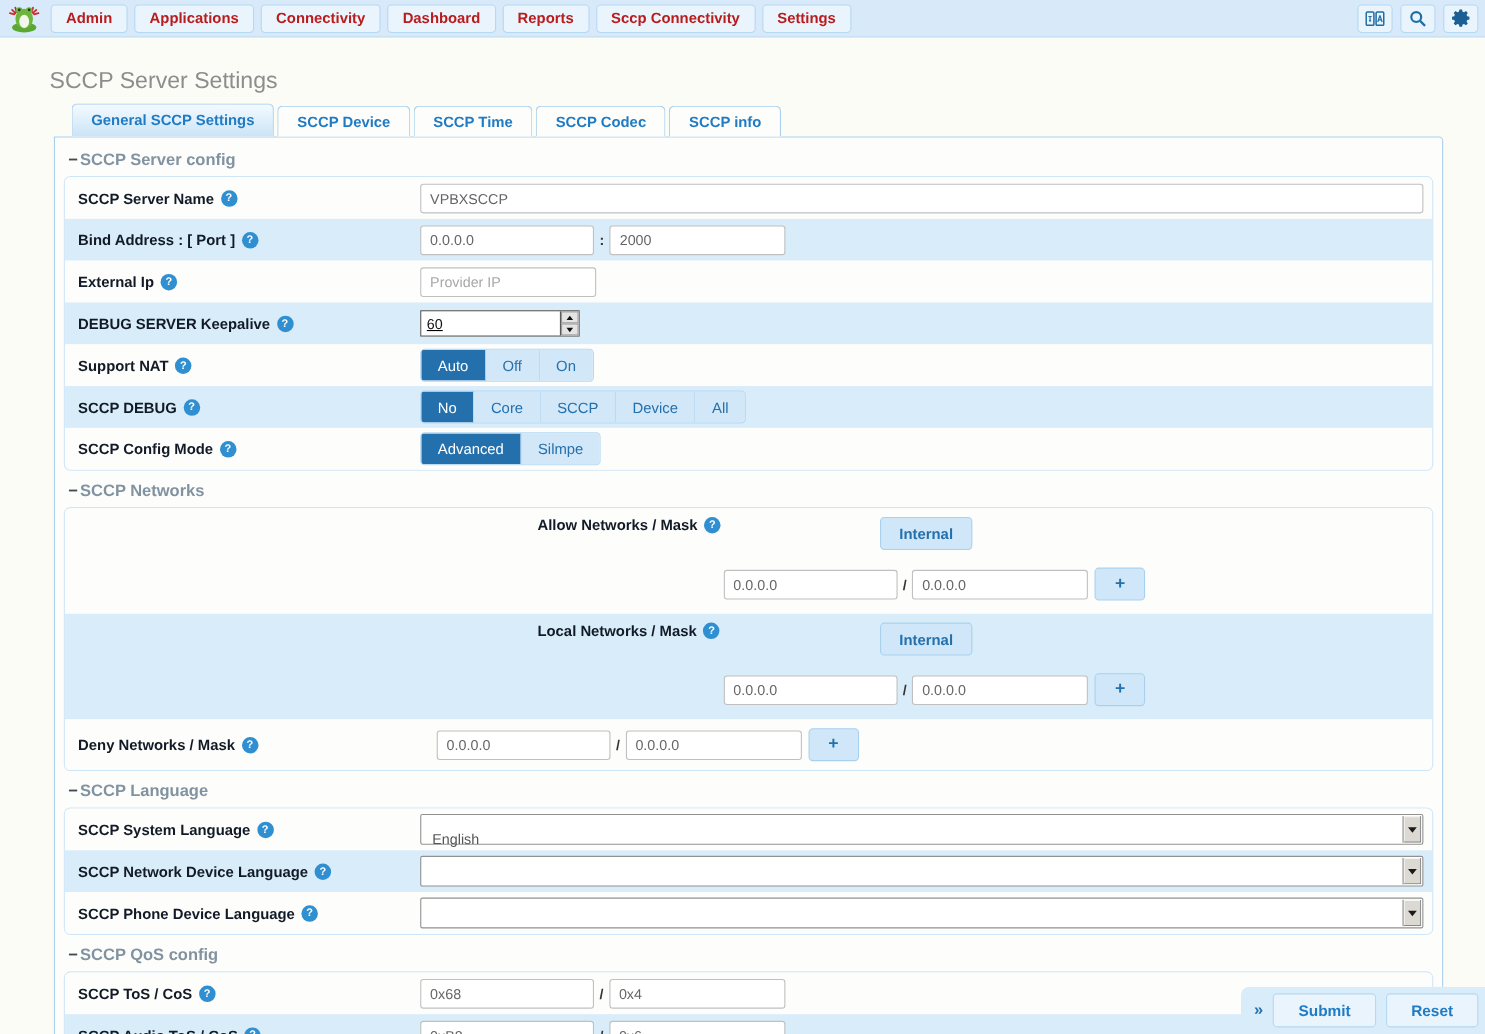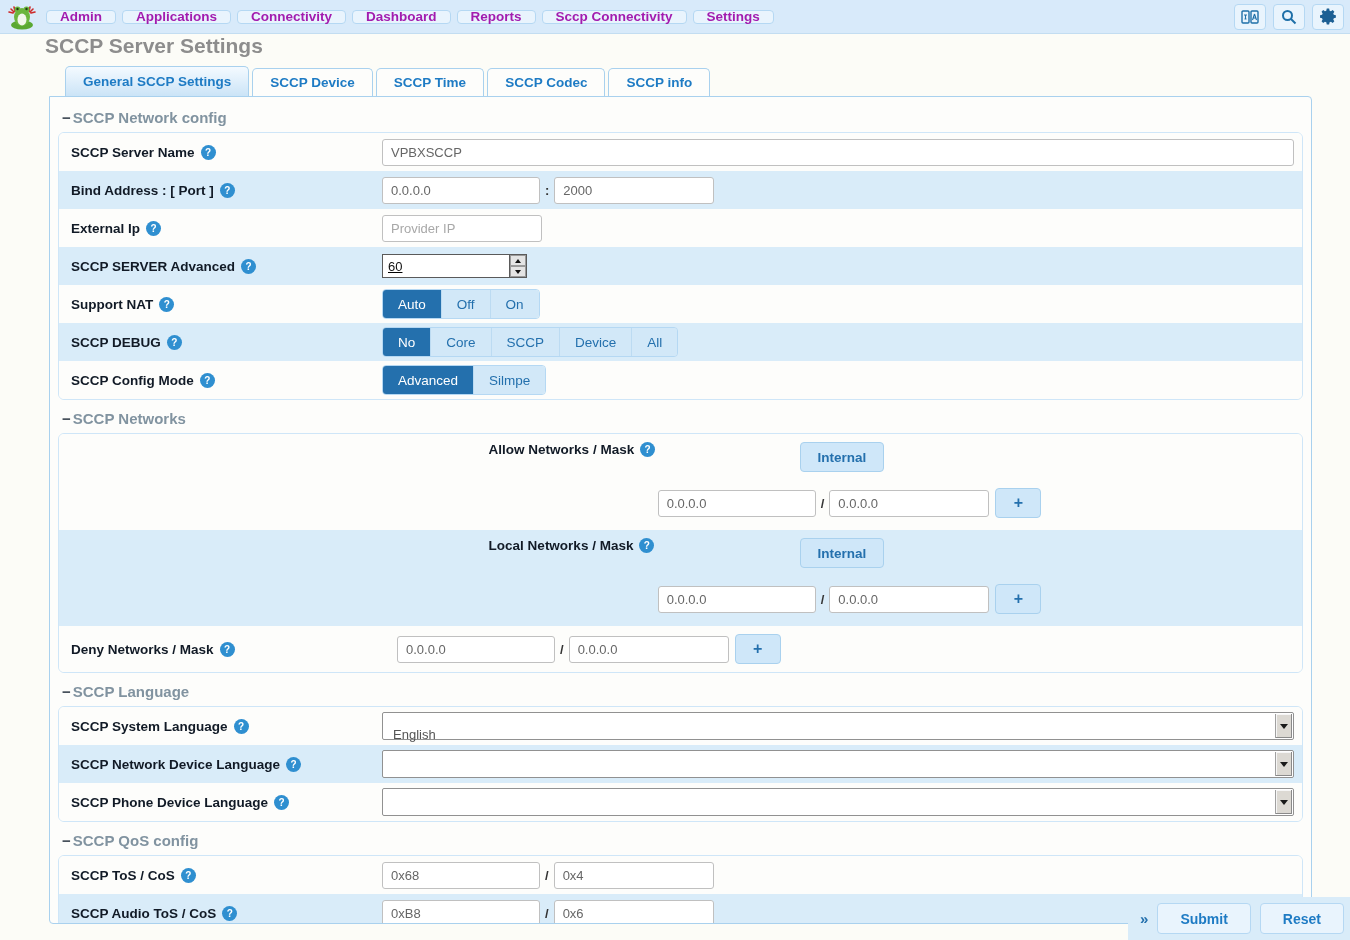--- a/index.html
+++ b/index.html
@@ -3,27 +3,27 @@
 <meta charset="utf-8">
 <style>
   * { margin:0; padding:0; box-sizing:border-box; }
   html,body { width:1350px; height:940px; overflow:hidden; }
   body { font-family:"Liberation Sans", sans-serif; background:#fcfcf7; font-size:13px; }
 
   
   .navbar { height:34px; background:#d8eafa; border-bottom:1px solid #c3ddf1; display:flex; align-items:center; padding:0 2px; }
   .logo { width:40px; height:30px; display:flex; align-items:center; justify-content:center; }
   .nav-items { display:flex; gap:6px; margin-left:4px; }
-  .nav-btn { height:14px; padding:0 13px; display:flex; align-items:center; background:#e9f4fd; border:1px solid #b5d8f3; border-radius:4px; color:#a21caf; font-weight:bold; font-size:13.5px; cursor:pointer; }
+  .nav-btn { height:26px; padding:0 13px; display:flex; align-items:center; background:#e9f4fd; border:1px solid #b5d8f3; border-radius:4px; color:#b91c1c; font-weight:bold; font-size:13.5px; cursor:pointer; }
   .nav-right { margin-left:auto; display:flex; gap:7px; padding-right:4px; }
   .icon-btn { width:32px; height:26px; display:flex; align-items:center; justify-content:center; background:#e9f4fd; border:1px solid #b5d8f3; border-radius:4px; cursor:pointer; color:#1e6fa8; }
   .icon-btn svg { display:block; }
 
   
-  .page-title { margin:0 0 10px 45px; font-size:21px; font-weight:bold; color:#8d8d8d; }
+  .page-title { margin:28px 0 10px 45px; font-size:21px; font-weight:normal; color:#8d8d8d; }
 
   
   .tabbar { display:flex; gap:3px; margin-left:65px; position:relative; z-index:2; }
   .tab { height:28px; padding:0 17px; display:flex; align-items:center; background:#fdfdfb; border:1px solid #a9d1ee; border-bottom:none; border-radius:5px 5px 0 0; color:#1e7bc4; font-weight:bold; font-size:13.5px; cursor:pointer; }
   .tab.active { background:linear-gradient(#f4faff,#cbe4f7); height:30px; margin-top:-2px; }
 
   
   .content { position:relative; z-index:1; margin-left:49px; width:1263px; height:828px; background:#fdfdfb; border:1px solid #a9d1ee; border-radius:0 4px 4px 4px; overflow:hidden; padding:2px 0; }
 
   .section-title { margin:10px 0 6px 12px; font-size:15px; font-weight:bold; color:#8193a0; display:flex; align-items:center; }
@@ -132,21 +132,21 @@
   <div class="tab">SCCP Device</div>
   <div class="tab">SCCP Time</div>
   <div class="tab">SCCP Codec</div>
   <div class="tab">SCCP info</div>
 </div>
 
 <div class="content">
 
   <div class="section-title">
     <span class="dash">−</span>
-    <span>SCCP Network config</span>
+    <span>SCCP Server config</span>
   </div>
   <div class="section-box">
 
     <div class="frow">
       <div class="flabel">
         <span>SCCP Server Name</span>
         <span class="help">?</span>
       </div>
       <div class="fctrl">
         <input class="txt grow" value="VPBXSCCP" style="">
@@ -170,21 +170,21 @@
         <span>External Ip</span>
         <span class="help">?</span>
       </div>
       <div class="fctrl">
         <input class="txt w160" placeholder="Provider IP" style="">
       </div>
     </div>
 
     <div class="frow alt">
       <div class="flabel">
-        <span>SCCP SERVER Advanced</span>
+        <span>DEBUG SERVER Keepalive</span>
         <span class="help">?</span>
       </div>
       <div class="fctrl">
         <div class="numwrap">
           <div class="numval">60</div>
           <div class="spinner">
             <div class="spin up"></div>
             <div class="spin down"></div>
           </div>
         </div>

